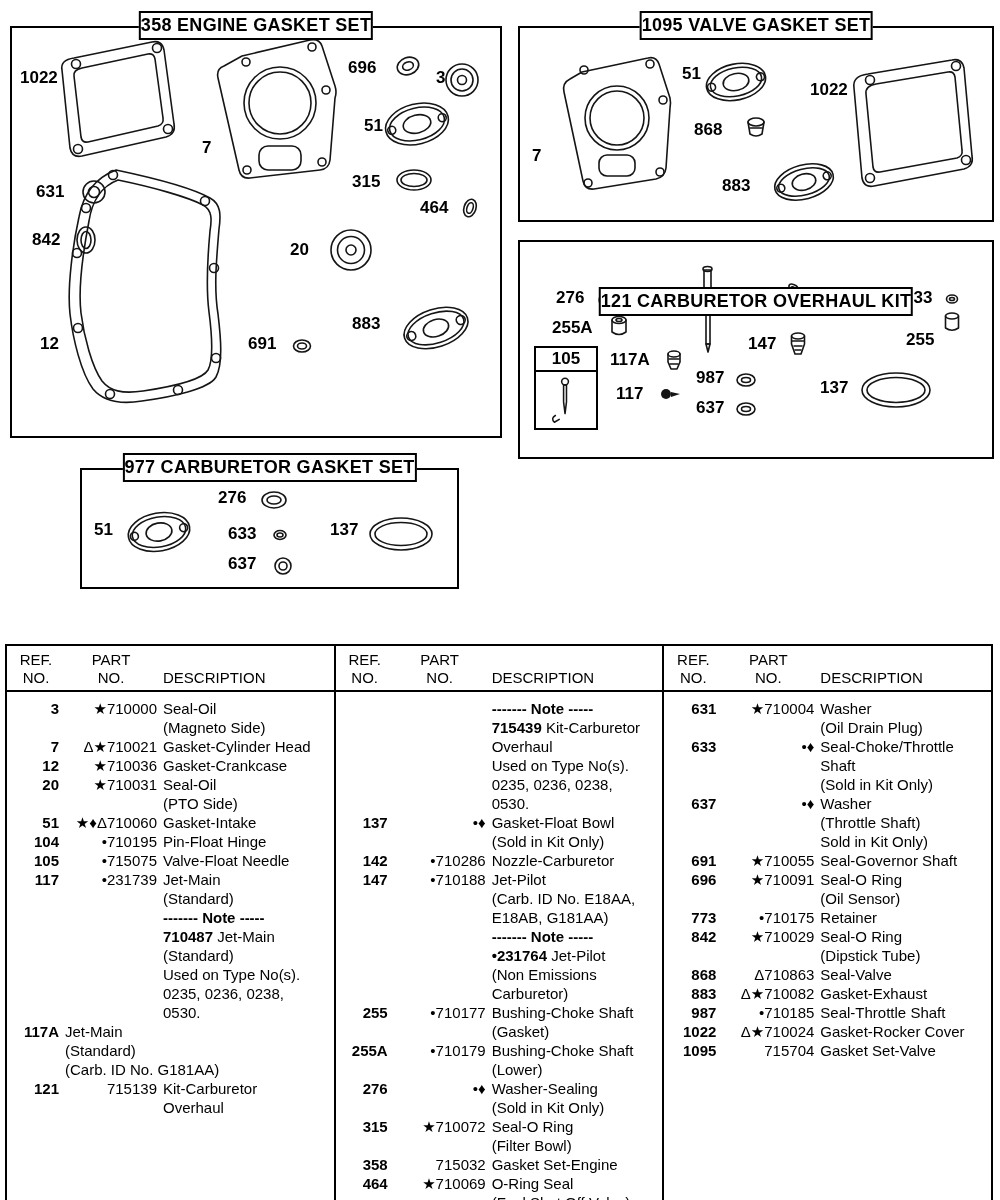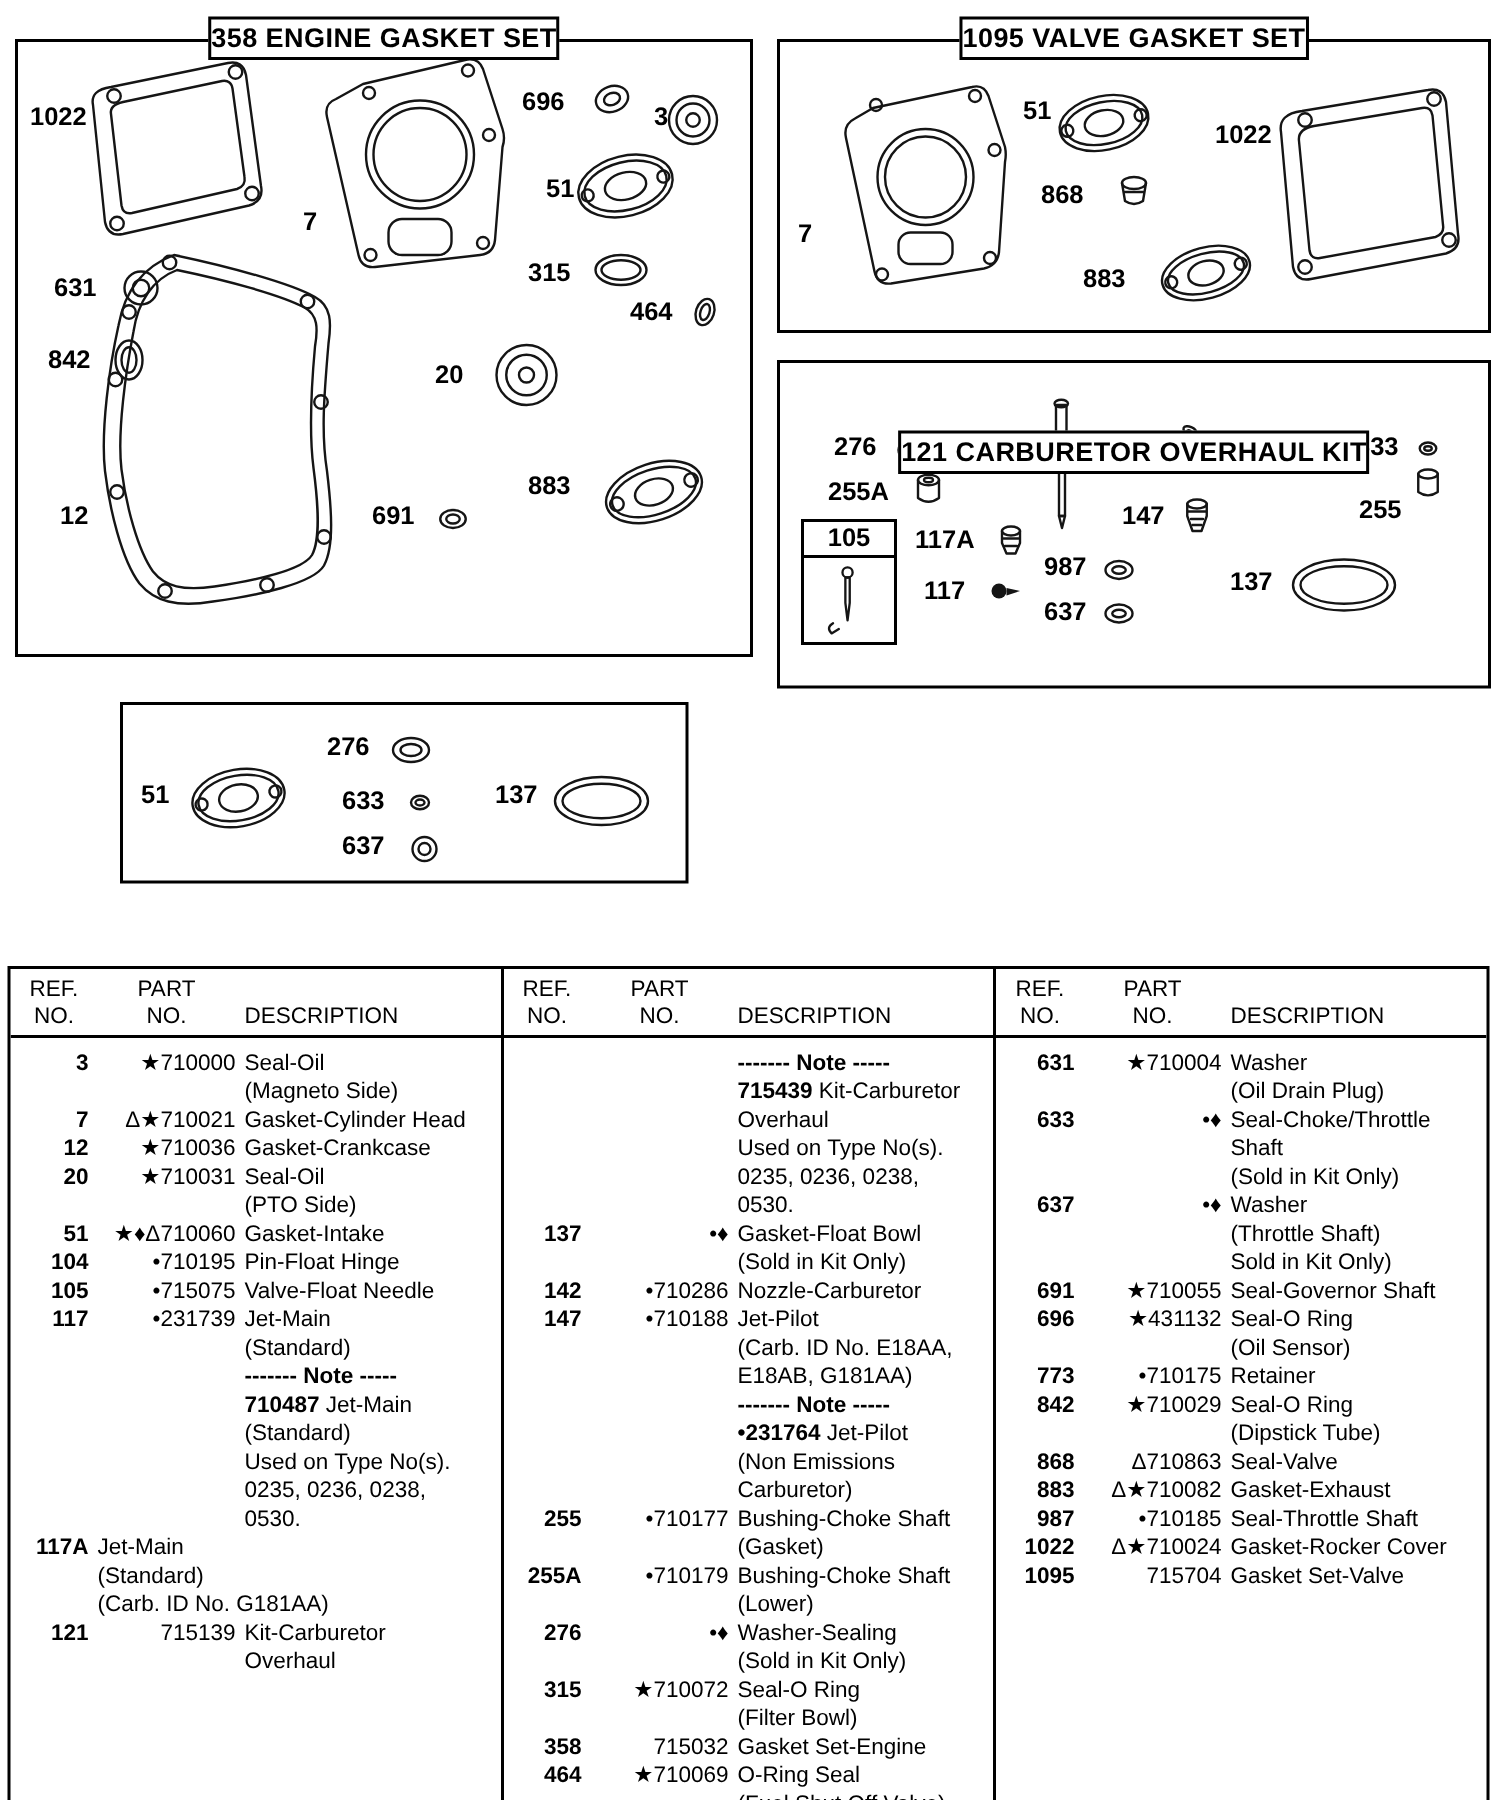--- a/index.html
+++ b/index.html
@@ -277,20 +277,21 @@
   <span class="plabel" style="left:228px;top:92px">147</span>
   <span class="plabel" style="left:386px;top:88px">255</span>
   <span class="plabel" style="left:90px;top:108px">117A</span>
   <span class="plabel" style="left:176px;top:126px">987</span>
   <span class="plabel" style="left:96px;top:142px">117</span>
   <span class="plabel" style="left:176px;top:156px">637</span>
   <span class="plabel" style="left:300px;top:136px">137</span>
 </div>
 
 <div class="panel" style="left:80px;top:468px;width:375px;height:117px;">
+  <div class="panel-title title-overlap">977 CARBURETOR GASKET SET</div>
   <svg viewBox="0 0 375 117">
     <g>
       <ellipse cx="192" cy="30" rx="12" ry="8"></ellipse>
         <ellipse cx="192" cy="30" rx="7" ry="4"></ellipse>
     </g>
     <g transform="rotate(-10 77 62)">
       <ellipse cx="77" cy="62" rx="31" ry="19"></ellipse>
         <ellipse cx="77" cy="62" rx="27" ry="15"></ellipse>
         <ellipse cx="77" cy="62" rx="13" ry="9"></ellipse>
       <circle cx="52" cy="62" r="4"></circle>
@@ -556,21 +557,21 @@
         </div>
         <div class="trow">
           <div class="tref">691</div>
           <div class="tpart">★710055</div>
           <div class="tdesc">
             <div class="dline">Seal-Governor Shaft</div>
           </div>
         </div>
         <div class="trow">
           <div class="tref">696</div>
-          <div class="tpart">★431132</div>
+          <div class="tpart">★710091</div>
           <div class="tdesc">
             <div class="dline">Seal-O Ring</div>
             <div class="dline">(Oil Sensor)</div>
           </div>
         </div>
         <div class="trow">
           <div class="tref">773</div>
           <div class="tpart">•710175</div>
           <div class="tdesc">
             <div class="dline">Retainer</div>

